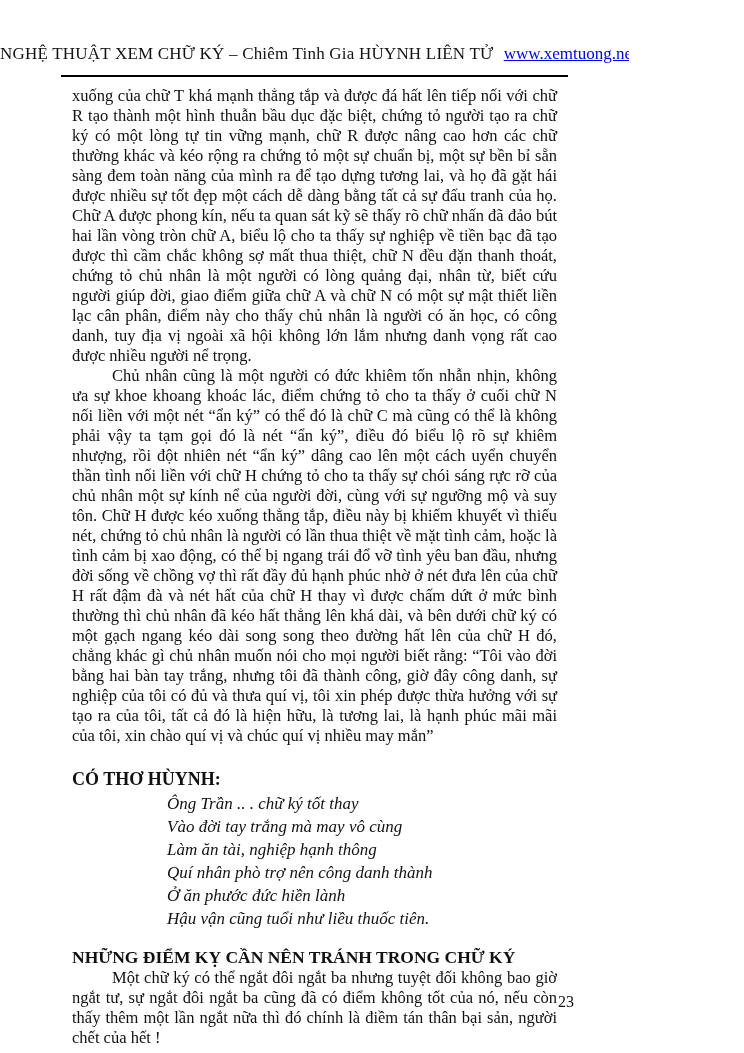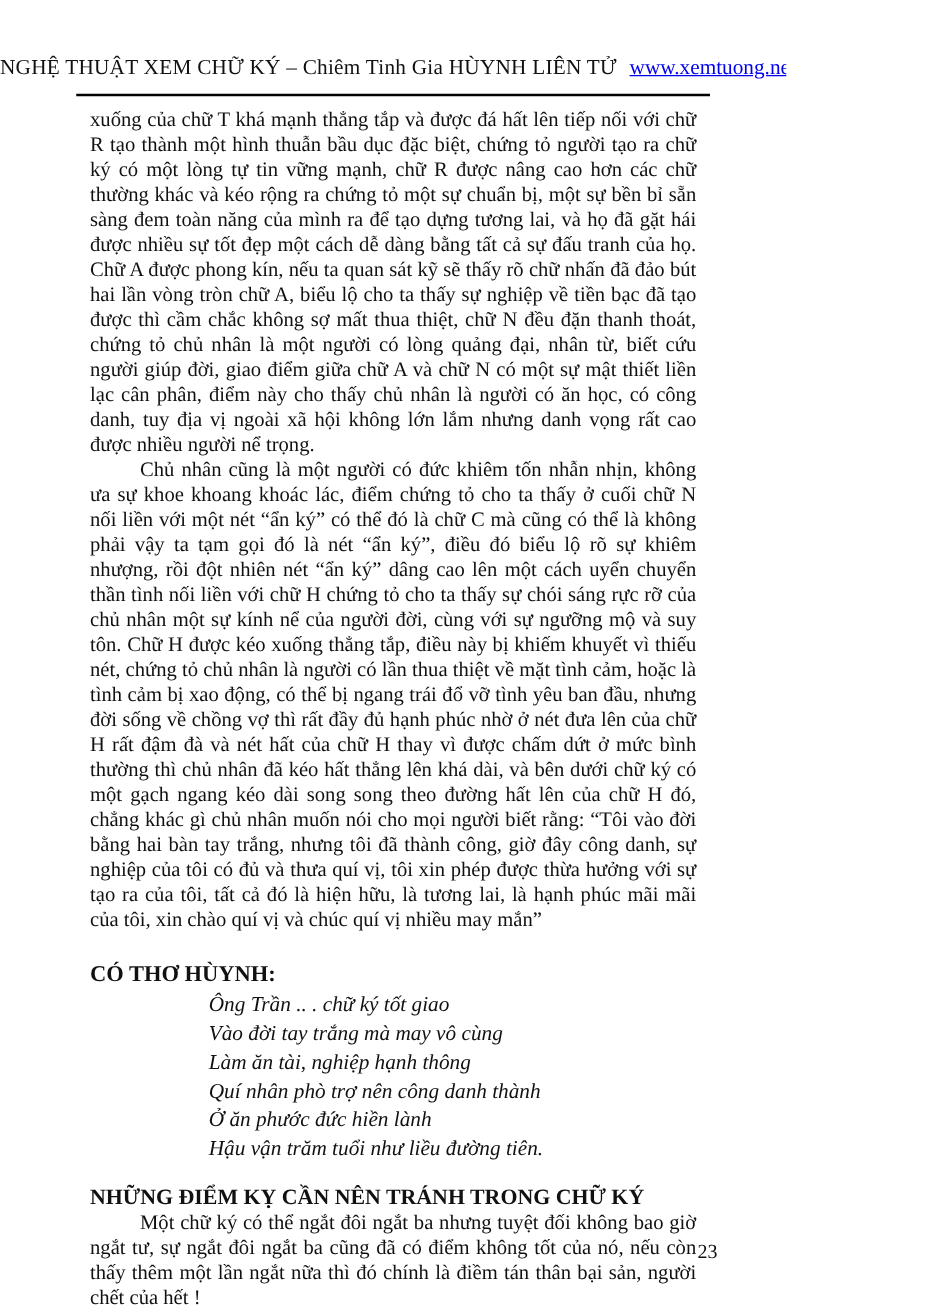--- a/index.html
+++ b/index.html
@@ -90,26 +90,26 @@
 
   <div class="content">
 
     <p class="para">xuống của chữ T khá mạnh thẳng tắp và được đá hất lên tiếp nối với chữ R tạo thành một hình thuẫn bầu dục đặc biệt, chứng tỏ người tạo ra chữ ký có một lòng tự tin vững mạnh, chữ R được nâng cao hơn các chữ thường khác và kéo rộng ra chứng tỏ một sự chuẩn bị, một sự bền bỉ sẵn sàng đem toàn năng của mình ra để tạo dựng tương lai, và họ đã gặt hái được nhiều sự tốt đẹp một cách dễ dàng bằng tất cả sự đấu tranh của họ. Chữ A được phong kín, nếu ta quan sát kỹ sẽ thấy rõ chữ nhấn đã đảo bút hai lần vòng tròn chữ A, biểu lộ cho ta thấy sự nghiệp về tiền bạc đã tạo được thì cầm chắc không sợ mất thua thiệt, chữ N đều đặn thanh thoát, chứng tỏ chủ nhân là một người có lòng quảng đại, nhân từ, biết cứu người giúp đời, giao điểm giữa chữ A và chữ N có một sự mật thiết liền lạc cân phân, điểm này cho thấy chủ nhân là người có ăn học, có công danh, tuy địa vị ngoài xã hội không lớn lắm nhưng danh vọng rất cao được nhiều người nể trọng.</p>
 
     <p class="para indent">Chủ nhân cũng là một người có đức khiêm tốn nhẫn nhịn, không ưa sự khoe khoang khoác lác, điểm chứng tỏ cho ta thấy ở cuối chữ N nối liền với một nét “ẩn ký” có thể đó là chữ C mà cũng có thể là không phải vậy ta tạm gọi đó là nét “ẩn ký”, điều đó biểu lộ rõ sự khiêm nhượng, rồi đột nhiên nét “ẩn ký” dâng cao lên một cách uyển chuyển thần tình nối liền với chữ H chứng tỏ cho ta thấy sự chói sáng rực rỡ của chủ nhân một sự kính nể của người đời, cùng với sự ngưỡng mộ và suy tôn. Chữ H được kéo xuống thẳng tắp, điều này bị khiếm khuyết vì thiếu nét, chứng tỏ chủ nhân là người có lần thua thiệt về mặt tình cảm, hoặc là tình cảm bị xao động, có thể bị ngang trái đổ vỡ tình yêu ban đầu, nhưng đời sống về chồng vợ thì rất đầy đủ hạnh phúc nhờ ở nét đưa lên của chữ H rất đậm đà và nét hất của chữ H thay vì được chấm dứt ở mức bình thường thì chủ nhân đã kéo hất thẳng lên khá dài, và bên dưới chữ ký có một gạch ngang kéo dài song song theo đường hất lên của chữ H đó, chẳng khác gì chủ nhân muốn nói cho mọi người biết rằng: “Tôi vào đời bằng hai bàn tay trắng, nhưng tôi đã thành công, giờ đây công danh, sự nghiệp của tôi có đủ và thưa quí vị, tôi xin phép được thừa hưởng với sự tạo ra của tôi, tất cả đó là hiện hữu, là tương lai, là hạnh phúc mãi mãi của tôi, xin chào quí vị và chúc quí vị nhiều may mắn”</p>
 
     <h2 class="poem-heading">CÓ THƠ HÙYNH:</h2>
 
     <div class="poem">
-      <div class="poem-line">Ông Trần .. . chữ ký tốt giao</div>
+      <div class="poem-line">Ông Trần .. . chữ ký tốt thay</div>
       <div class="poem-line">Vào đời tay trắng mà may vô cùng</div>
       <div class="poem-line">Làm ăn tài, nghiệp hạnh thông</div>
       <div class="poem-line">Quí nhân phò trợ nên công danh thành</div>
       <div class="poem-line">Ở ăn phước đức hiền lành</div>
-      <div class="poem-line">Hậu vận trăm tuổi như liều đường tiên.</div>
+      <div class="poem-line">Hậu vận cũng tuổi như liều thuốc tiên.</div>
     </div>
 
     <h2 class="section-heading">NHỮNG ĐIỂM KỴ CẦN NÊN TRÁNH TRONG CHỮ KÝ</h2>
 
     <p class="para indent">Một chữ ký có thể ngắt đôi ngắt ba nhưng tuyệt đối không bao giờ ngắt tư, sự ngắt đôi ngắt ba cũng đã có điểm không tốt của nó, nếu còn thấy thêm một lần ngắt nữa thì đó chính là điềm tán thân bại sản, người chết của hết !</p>
 
   </div>
 
   <div class="page-number">23</div>
 

